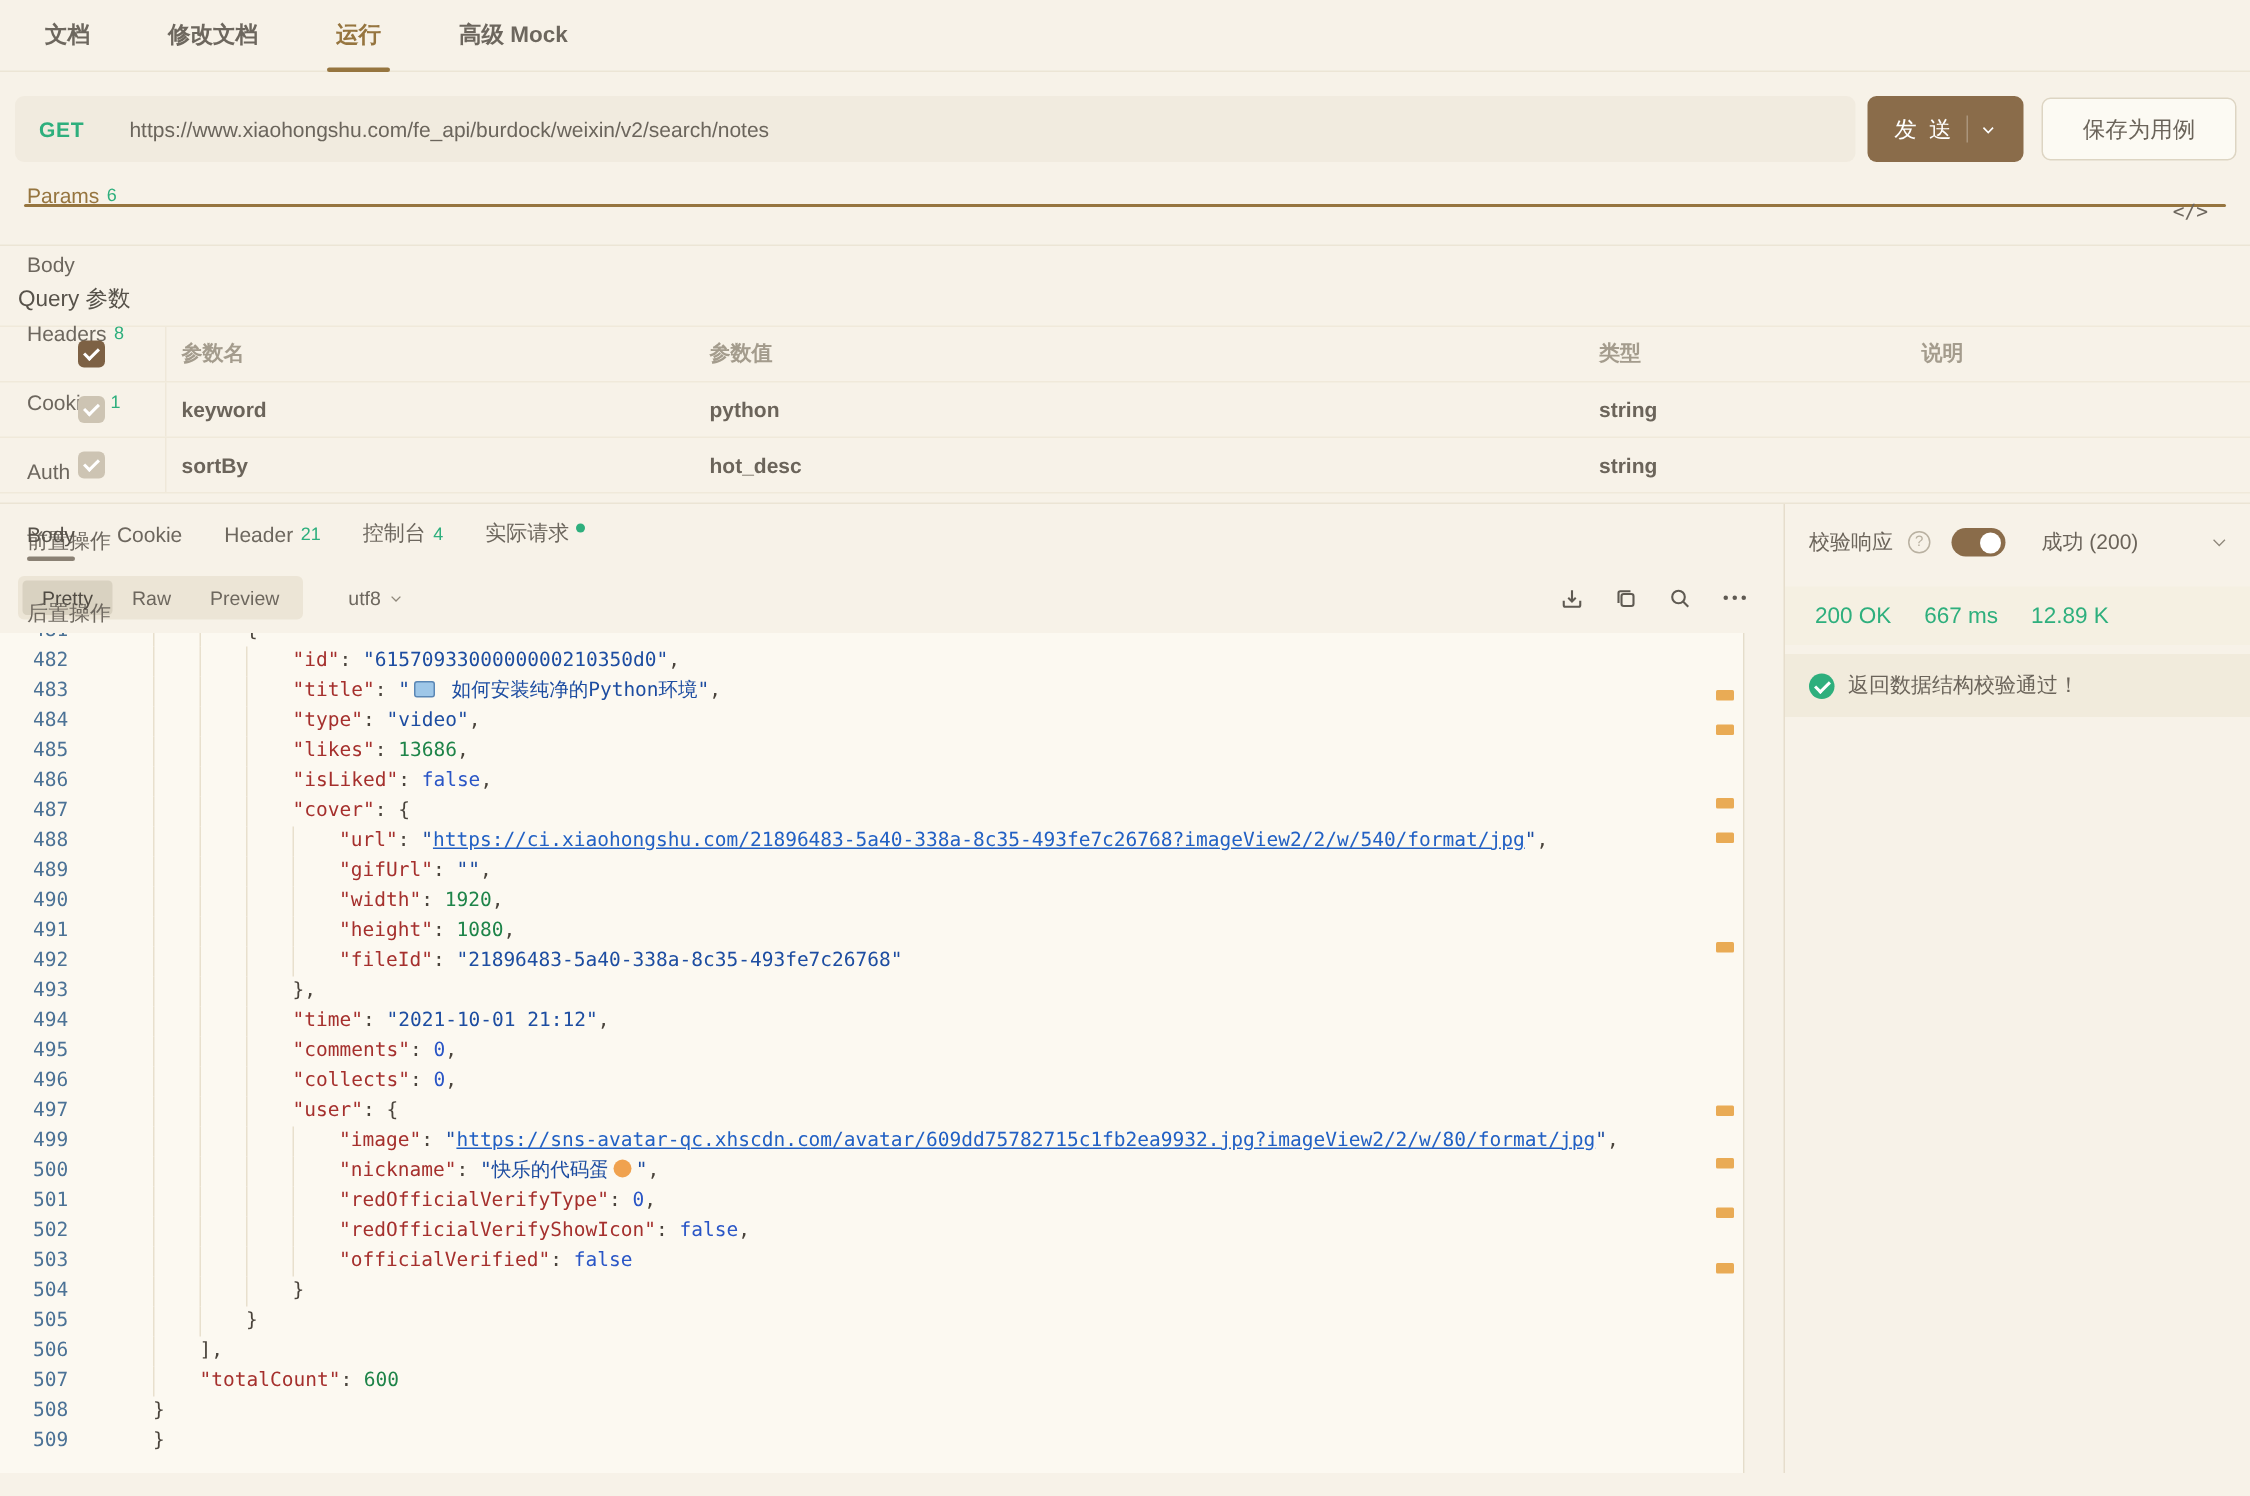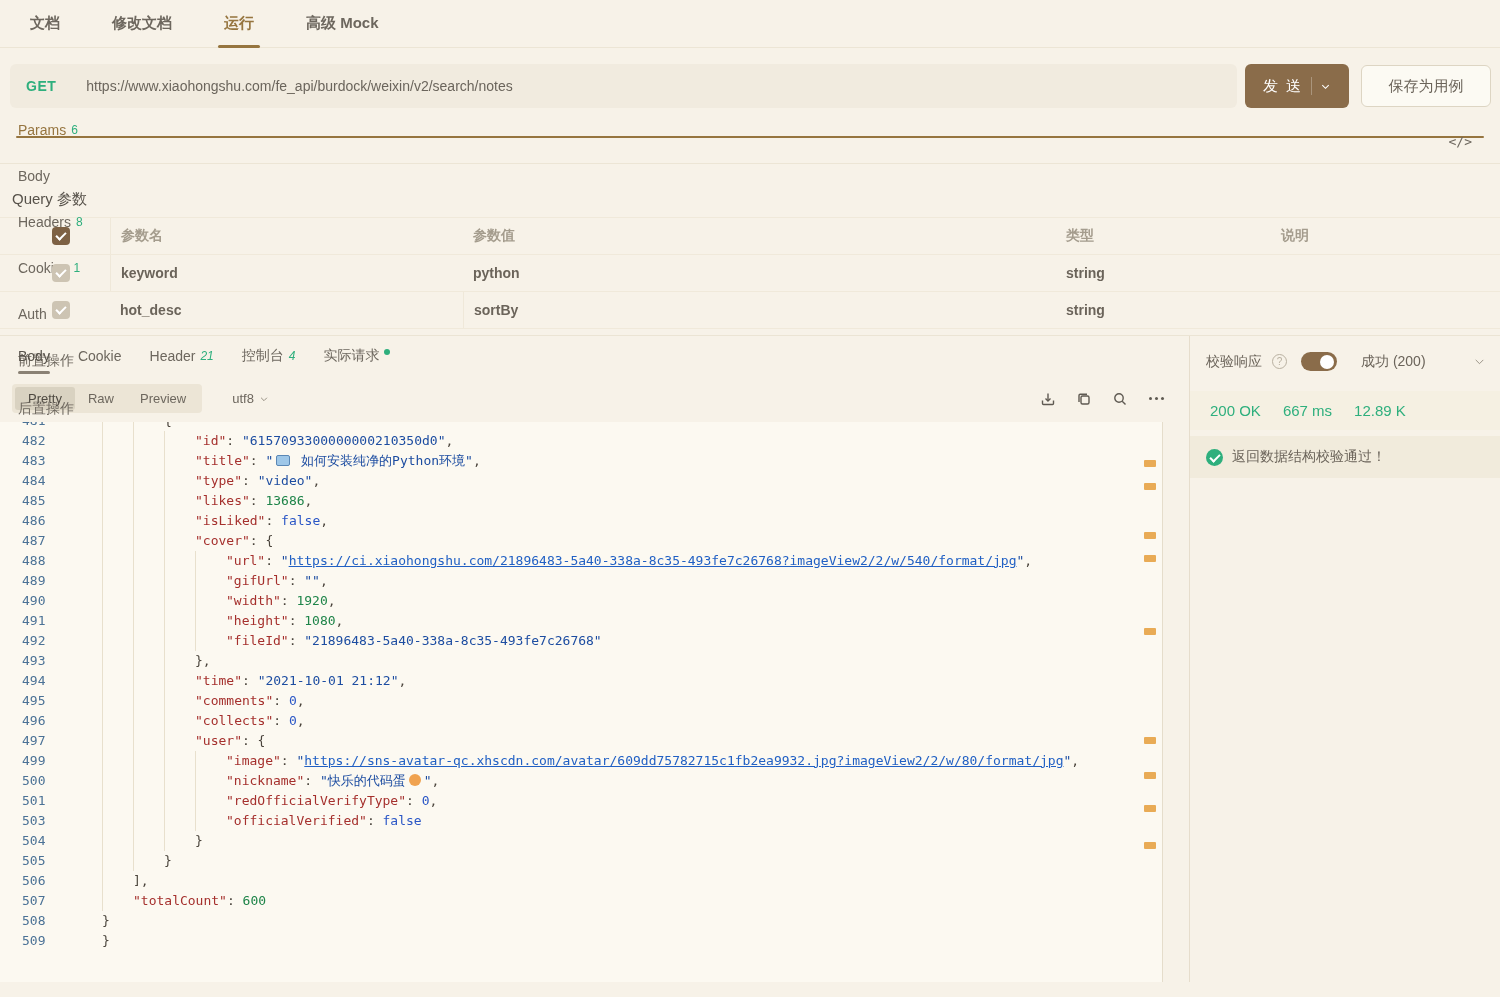--- a/index.html
+++ b/index.html
@@ -57,21 +57,21 @@
   .check.on { background:#7d6144; }
   .check.dim { background:#cdc4b3; }
 
   
   .resp-split { display:flex; height:647px; border-top:1px solid #ebe4d4; margin-top:6px; }
   .resp-left { width:1190px; flex:none; border-right:1px solid #e6ddcc; display:flex; flex-direction:column; }
   .resp-right { flex:1; padding-top:6px; }
 
   .resp-tabs { height:40px; display:flex; align-items:stretch; gap:28px; padding:0 18px; }
   .rtab { display:flex; align-items:center; gap:5px; font-size:14px; color:#6d675e; position:relative; cursor:pointer; }
-  .rtab .cnt { color:#2eaf7d; font-size:12px;font-style:italic; }
+  .rtab .cnt { color:#2eaf7d; font-size:12px; }
   .rtab.active { color:#57524a; }
   .rtab.active::after { content:""; position:absolute; left:0; right:0; bottom:2px; height:2.5px;
         background:#8a8174; border-radius:2px; }
   .green-dot { width:6px; height:6px; border-radius:50%; background:#2eaf7d; margin-top:-8px; }
 
   .resp-controls { height:46px; display:flex; align-items:center; padding:0 24px 0 12px; }
   .seg { display:flex; background:#ece5d6; border-radius:4px; padding:3px; }
   .seg .opt { font-size:13px; color:#6d675e; padding:4px 13px; border-radius:3px; cursor:pointer; }
   .seg .opt.sel { background:#d9d2c1; color:#4f4a42; }
   .enc { margin-left:30px; display:flex; align-items:center; gap:5px; font-size:13px;
@@ -202,22 +202,22 @@
       </div>
     <div class="cell namecol">keyword</div>
     <div class="cell">python</div>
     <div class="cell">string</div>
     <div class="cell"></div>
   </div>
   <div class="prow">
     <div class="c0">
         <span class="check dim"></span>
       </div>
+    <div class="cell namecol">sortBy</div>
     <div class="cell">hot_desc</div>
-    <div class="cell namecol">sortBy</div>
     <div class="cell">string</div>
     <div class="cell"></div>
   </div>
 </div>
 
 <div class="resp-split">
   <div class="resp-left">
 
     <nav class="resp-tabs">
       <div class="rtab active">
@@ -295,20 +295,21 @@
           <div class="code-line"><span class="ln">491</span><span class="code-content"><span class="guide"></span><span class="guide"></span><span class="guide"></span><span class="guide"></span><span class="tk-k">"height"</span><span class="tk-p">: </span><span class="tk-n">1080</span><span class="tk-p">,</span></span></div>
           <div class="code-line"><span class="ln">492</span><span class="code-content"><span class="guide"></span><span class="guide"></span><span class="guide"></span><span class="guide"></span><span class="tk-k">"fileId"</span><span class="tk-p">: </span><span class="tk-s">"21896483-5a40-338a-8c35-493fe7c26768"</span></span></div>
           <div class="code-line"><span class="ln">493</span><span class="code-content"><span class="guide"></span><span class="guide"></span><span class="guide"></span><span class="tk-p">},</span></span></div>
           <div class="code-line"><span class="ln">494</span><span class="code-content"><span class="guide"></span><span class="guide"></span><span class="guide"></span><span class="tk-k">"time"</span><span class="tk-p">: </span><span class="tk-s">"2021-10-01 21:12"</span><span class="tk-p">,</span></span></div>
           <div class="code-line"><span class="ln">495</span><span class="code-content"><span class="guide"></span><span class="guide"></span><span class="guide"></span><span class="tk-k">"comments"</span><span class="tk-p">: </span><span class="tk-b">0</span><span class="tk-p">,</span></span></div>
           <div class="code-line"><span class="ln">496</span><span class="code-content"><span class="guide"></span><span class="guide"></span><span class="guide"></span><span class="tk-k">"collects"</span><span class="tk-p">: </span><span class="tk-b">0</span><span class="tk-p">,</span></span></div>
           <div class="code-line"><span class="ln">497</span><span class="code-content"><span class="guide"></span><span class="guide"></span><span class="guide"></span><span class="tk-k">"user"</span><span class="tk-p">: {</span></span></div>
           <div class="code-line"><span class="ln">499</span><span class="code-content"><span class="guide"></span><span class="guide"></span><span class="guide"></span><span class="guide"></span><span class="tk-k">"image"</span><span class="tk-p">: </span><span class="tk-s">"</span><span class="tk-u">https://sns-avatar-qc.xhscdn.com/avatar/609dd75782715c1fb2ea9932.jpg?imageView2/2/w/80/format/jpg</span><span class="tk-s">"</span><span class="tk-p">,</span></span></div>
           <div class="code-line"><span class="ln">500</span><span class="code-content"><span class="guide"></span><span class="guide"></span><span class="guide"></span><span class="guide"></span><span class="tk-k">"nickname"</span><span class="tk-p">: </span><span class="tk-s">"快乐的代码蛋</span><span class="tk-ee" title="🥚"></span><span class="tk-s">"</span><span class="tk-p">,</span></span></div>
           <div class="code-line"><span class="ln">501</span><span class="code-content"><span class="guide"></span><span class="guide"></span><span class="guide"></span><span class="guide"></span><span class="tk-k">"redOfficialVerifyType"</span><span class="tk-p">: </span><span class="tk-b">0</span><span class="tk-p">,</span></span></div>
+          <div class="code-line"><span class="ln">502</span><span class="code-content"><span class="guide"></span><span class="guide"></span><span class="guide"></span><span class="guide"></span><span class="tk-k">"redOfficialVerifyShowIcon"</span><span class="tk-p">: </span><span class="tk-b">false</span><span class="tk-p">,</span></span></div>
           <div class="code-line"><span class="ln">503</span><span class="code-content"><span class="guide"></span><span class="guide"></span><span class="guide"></span><span class="guide"></span><span class="tk-k">"officialVerified"</span><span class="tk-p">: </span><span class="tk-b">false</span></span></div>
           <div class="code-line"><span class="ln">504</span><span class="code-content"><span class="guide"></span><span class="guide"></span><span class="guide"></span><span class="tk-p">}</span></span></div>
           <div class="code-line"><span class="ln">505</span><span class="code-content"><span class="guide"></span><span class="guide"></span><span class="tk-p">}</span></span></div>
           <div class="code-line"><span class="ln">506</span><span class="code-content"><span class="guide"></span><span class="tk-p">],</span></span></div>
           <div class="code-line"><span class="ln">507</span><span class="code-content"><span class="guide"></span><span class="tk-k">"totalCount"</span><span class="tk-p">: </span><span class="tk-n">600</span></span></div>
           <div class="code-line"><span class="ln">508</span><span class="code-content"><span class="tk-p">}</span></span></div>
           <div class="code-line"><span class="ln">509</span><span class="code-content"><span class="tk-p">}</span></span></div>
         </div>
       <div class="ruler">
         <div class="mark" style="top:38px"></div>

